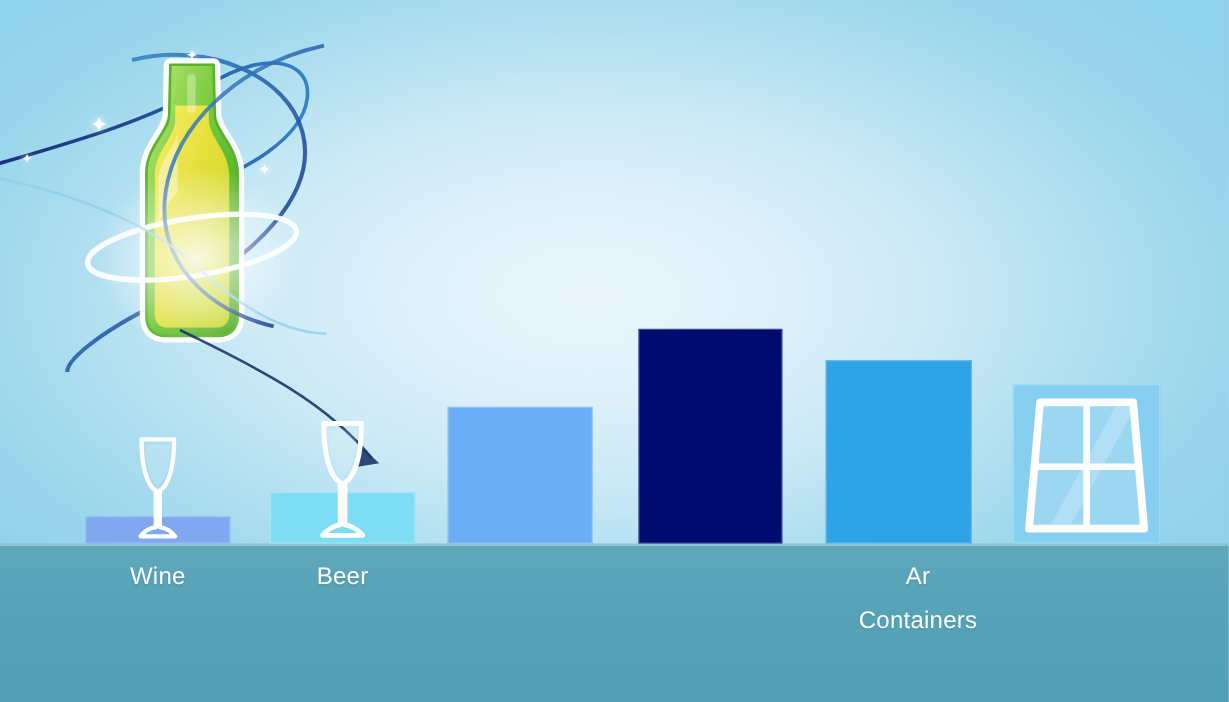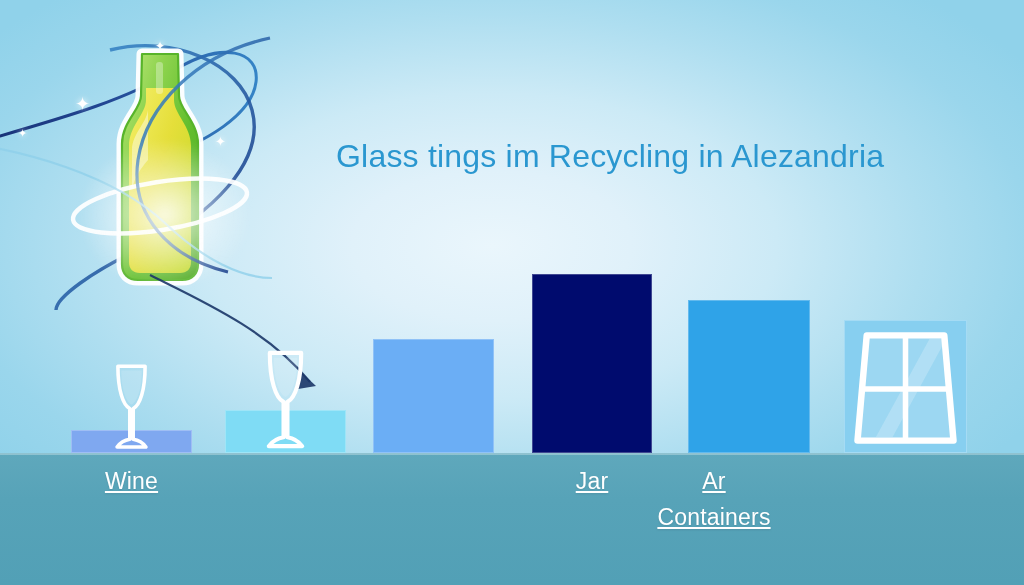--- a/index.html
+++ b/index.html
@@ -47,26 +47,25 @@
     position:absolute;
     left:0; right:0; bottom:0; top:0;
     box-shadow:0 0 0 1px rgba(255,255,255,.25) inset;
   }
 
   .bar-label {
     position:absolute;
     top:463px;
     text-align:center;
     color:#FFFFFF;
-    font-size:23px;
+    font-size:20px;
     line-height:36px;
     letter-spacing:.2px;
     text-shadow:0 1px 2px rgba(0,0,0,.10);
     white-space:pre-line;
-    text-decoration:underline;
   }
 
   
   #title {
     position:absolute;
     left:336px;
     top:134px;
     width:600px;
     font-size:32px;
     line-height:44px;
@@ -158,49 +157,48 @@
     <span class="spark" style="left:195px;top:30px;font-size:12px;">✦</span>
     <span class="spark" style="left:255px;top:125px;font-size:13px;">✦</span>
     <span class="spark" style="left:58px;top:118px;font-size:11px;">✦</span>
   </div>
 
   <svg style="position:absolute;left:0;top:0;pointer-events:none;" width="1024" height="585">
     <path d="M 150 275 C 200 300, 268 330, 310 382" fill="none" stroke="#1B3668" stroke-width="2.2" opacity=".9"></path>
     <path d="M 301 372 L 316 386 L 298 389 Z" fill="#1B3668" opacity=".9"></path>
   </svg>
 
-  <div id="title">Glass tings im Recycling in Alezandria</div>
 
   <div id="plot">
       <div class="bar" style="left: 71px; width: 121px; height: 23px;">
         <div class="bar-rect" style="background: rgb(127, 168, 240);"></div>
       </div>
       <div style="position: absolute; bottom: 132px; pointer-events: none; left: 106px; height: 92px; width: 51px;"><svg width="51" height="92" viewBox="0 0 60 108">
     <path d="M14 6 L46 6 C46 34, 40 52, 32 56 L32 92 C38 93, 44 97, 47 101 L13 101 C16 97, 22 93, 28 92 L28 56 C20 52, 14 34, 14 6 Z" fill="none" stroke="#FFFFFF" stroke-width="4.2" stroke-linejoin="round" stroke-linecap="round"></path>
     <path d="M18 11 L42 11 C42 32, 37 48, 30 51 C23 48, 18 32, 18 11 Z" fill="#FFFFFF" opacity=".14"></path>
   </svg></div>
       <div class="bar-label" style="left: 49px; width: 165px;">Wine</div>
       <div class="bar" style="left: 225px; width: 121px; height: 43px;">
         <div class="bar-rect" style="background: rgb(127, 220, 245);"></div>
       </div>
       <div style="position: absolute; bottom: 132px; pointer-events: none; left: 256px; height: 106px; width: 59px;"><svg width="59" height="106" viewBox="0 0 60 108">
     <path d="M14 6 L46 6 C46 34, 40 52, 32 56 L32 92 C38 93, 44 97, 47 101 L13 101 C16 97, 22 93, 28 92 L28 56 C20 52, 14 34, 14 6 Z" fill="none" stroke="#FFFFFF" stroke-width="4.2" stroke-linejoin="round" stroke-linecap="round"></path>
     <path d="M18 11 L42 11 C42 32, 37 48, 30 51 C23 48, 18 32, 18 11 Z" fill="#FFFFFF" opacity=".14"></path>
   </svg></div>
+      <div class="bar-label" style="left: 203px; width: 165px;">Beer</div>
       <div class="bar" style="left: 373px; width: 121px; height: 114px;">
         <div class="bar-rect" style="background: rgb(107, 174, 245);"></div>
       </div>
       <div class="bar" style="left: 532px; width: 120px; height: 179px;">
         <div class="bar-rect" style="background: rgb(0, 11, 110);"></div>
       </div>
-      <div class="bar-label" style="left: 510px; width: 164px;">Jar</div>
       <div class="bar" style="left: 688px; width: 122px; height: 153px;">
         <div class="bar-rect" style="background: rgb(47, 163, 232);"></div>
       </div>
-      <div class="bar-label" style="left: 631px; width: 166px;">Ar
+      <div class="bar-label" style="left: 682px; width: 166px;">Ar
 Containers</div>
       <div class="bar" style="left: 844px; width: 123px; height: 133px;">
         <div class="bar-rect" style="background: rgb(135, 207, 240);"></div>
       </div>
       <div style="position: absolute; pointer-events: none; left: 850px; top: 328px; width: 111px; height: 120px;"><svg width="111" height="120" viewBox="0 0 120 130">
     <path d="M18 8 L102 8 L112 122 L8 122 Z" fill="#FFFFFF" opacity=".18"></path>
     <path d="M18 8 L102 8 L112 122 L8 122 Z" fill="none" stroke="#FFFFFF" stroke-width="7" stroke-linejoin="round"></path>
     <path d="M60 8 L60 122" stroke="#FFFFFF" stroke-width="6"></path>
     <path d="M13 66 L107 66" stroke="#FFFFFF" stroke-width="6"></path>
     <path d="M86 12 L104 12 L46 118 L28 118 Z" fill="#FFFFFF" opacity=".22"></path>

